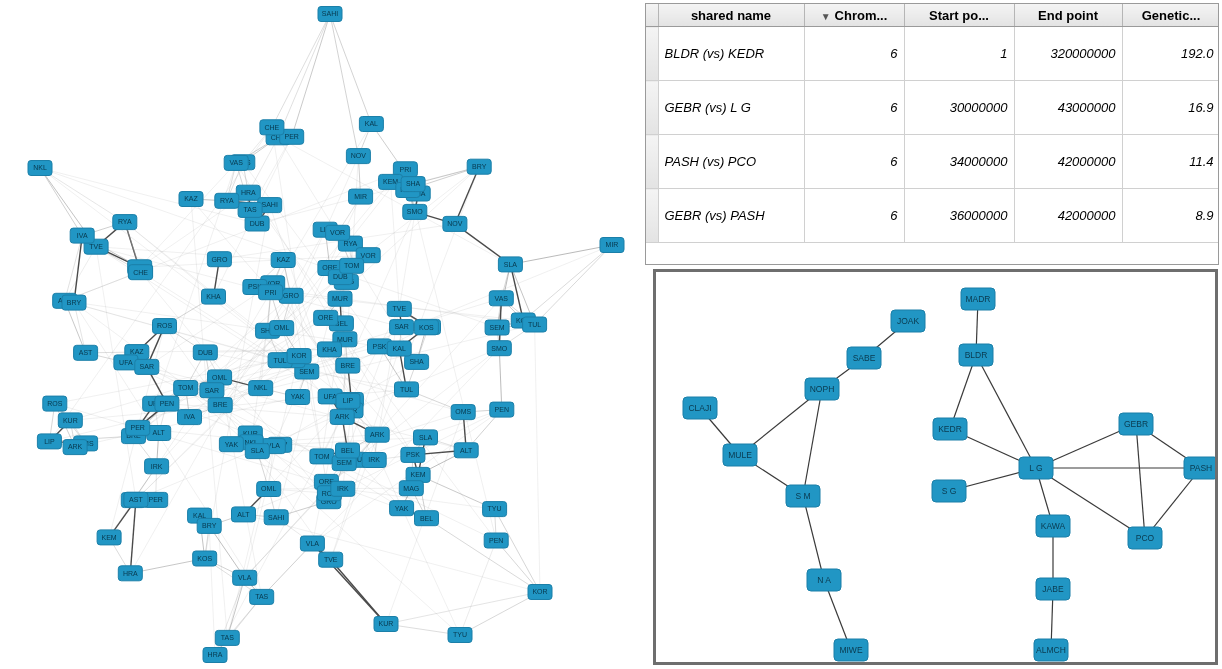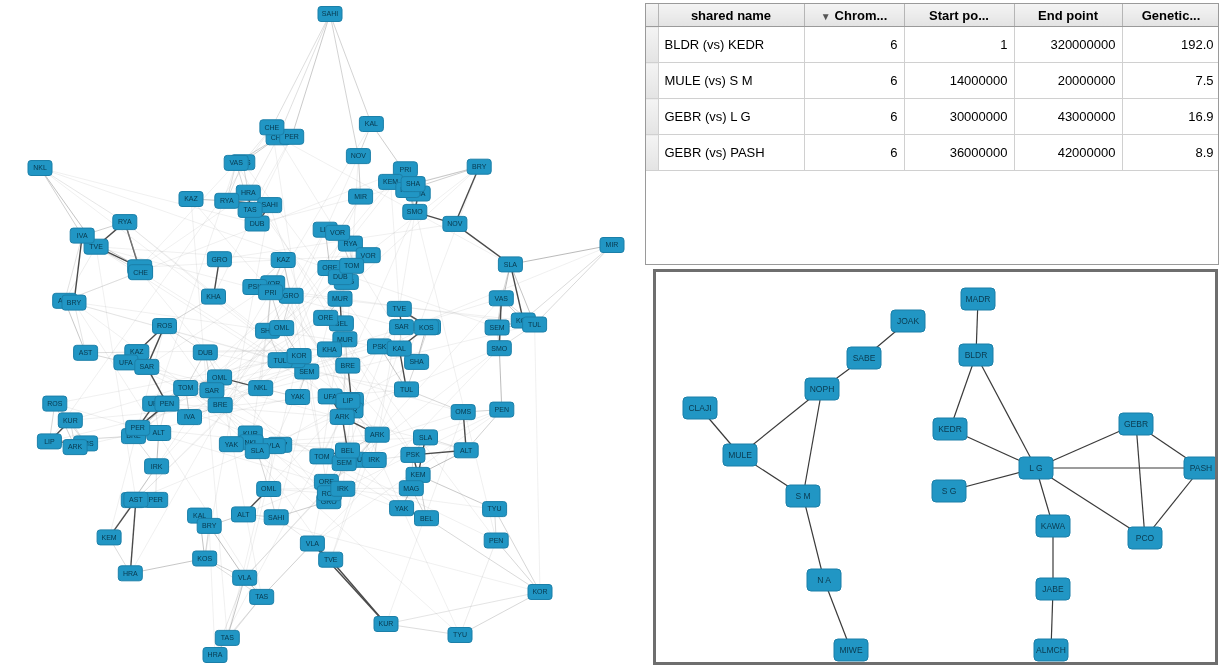--- a/index.html
+++ b/index.html
@@ -56,24 +56,25 @@
     padding: 0 6px;
     text-align: center;
     white-space: nowrap;
     overflow: hidden;
   }
   table.data-table th.col-name { text-align: center; }
   table.data-table td {
     border-right: 1px solid #d0d0d0;
     border-bottom: 1px solid #d0d0d0;
     height: 21px;
-    padding: 7px 6px;
+    padding: 16px 6px;
     white-space: nowrap;
     overflow: hidden;
     font-size: 13px;
+    font-style: italic;
   }
   td.num { text-align: right; }
   td.txt { text-align: left; }
   .filter-glyph {
     display: inline-block;
     margin-right: 4px;
     color: #555;
     font-size: 10px;
     vertical-align: middle;
   }
@@ -1215,33 +1216,33 @@
         <tr>
           <td class="corner-cell" style="border-bottom: 1px solid rgb(208, 208, 208);"></td>
           <td class="txt">BLDR (vs) KEDR</td>
           <td class="num">6</td>
           <td class="num">1</td>
           <td class="num">320000000</td>
           <td class="num">192.0</td>
         </tr>
         <tr>
           <td class="corner-cell" style="border-bottom: 1px solid rgb(208, 208, 208);"></td>
-          <td class="txt">MULE (vs) S M</td>
-          <td class="num">6</td>
-          <td class="num">14000000</td>
-          <td class="num">20000000</td>
-          <td class="num">7.5</td>
-        </tr>
-        <tr>
-          <td class="corner-cell" style="border-bottom: 1px solid rgb(208, 208, 208);"></td>
           <td class="txt">GEBR (vs) L G</td>
           <td class="num">6</td>
           <td class="num">30000000</td>
           <td class="num">43000000</td>
           <td class="num">16.9</td>
+        </tr>
+        <tr>
+          <td class="corner-cell" style="border-bottom: 1px solid rgb(208, 208, 208);"></td>
+          <td class="txt">PASH (vs) PCO</td>
+          <td class="num">6</td>
+          <td class="num">34000000</td>
+          <td class="num">42000000</td>
+          <td class="num">11.4</td>
         </tr>
         <tr>
           <td class="corner-cell" style="border-bottom: 1px solid rgb(208, 208, 208);"></td>
           <td class="txt">GEBR (vs) PASH</td>
           <td class="num">6</td>
           <td class="num">36000000</td>
           <td class="num">42000000</td>
           <td class="num">8.9</td>
         </tr>
       </tbody>

